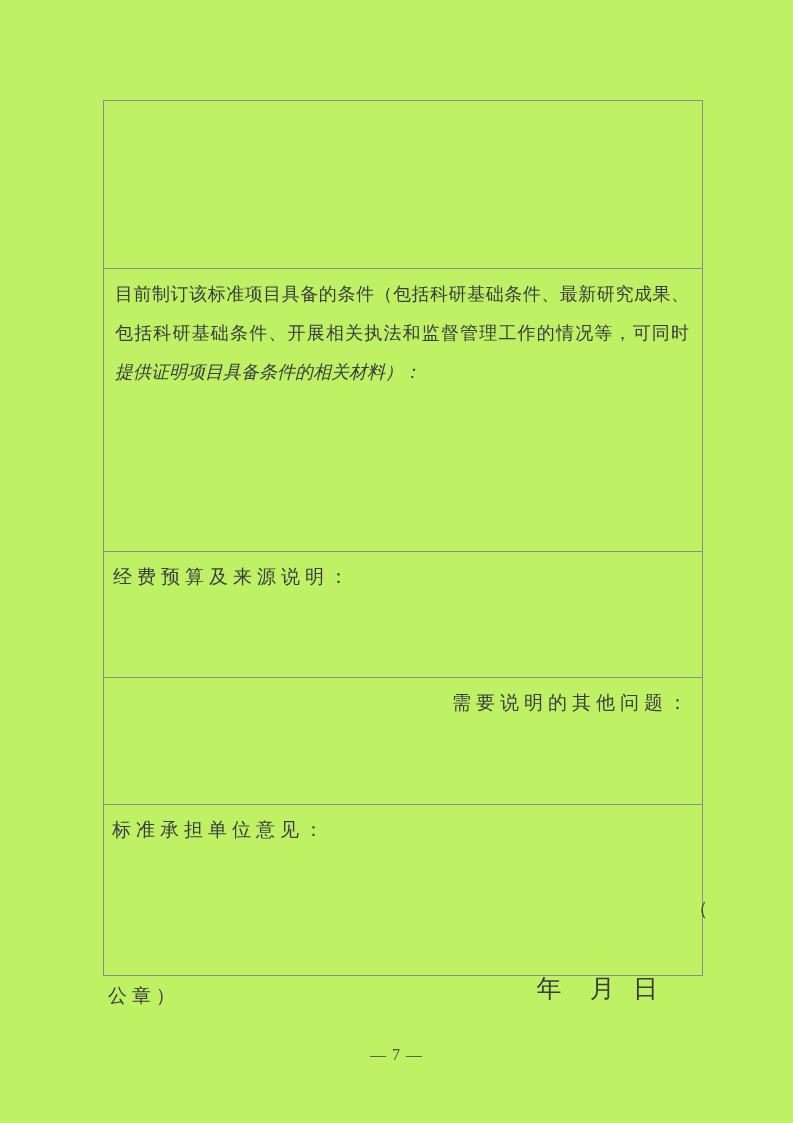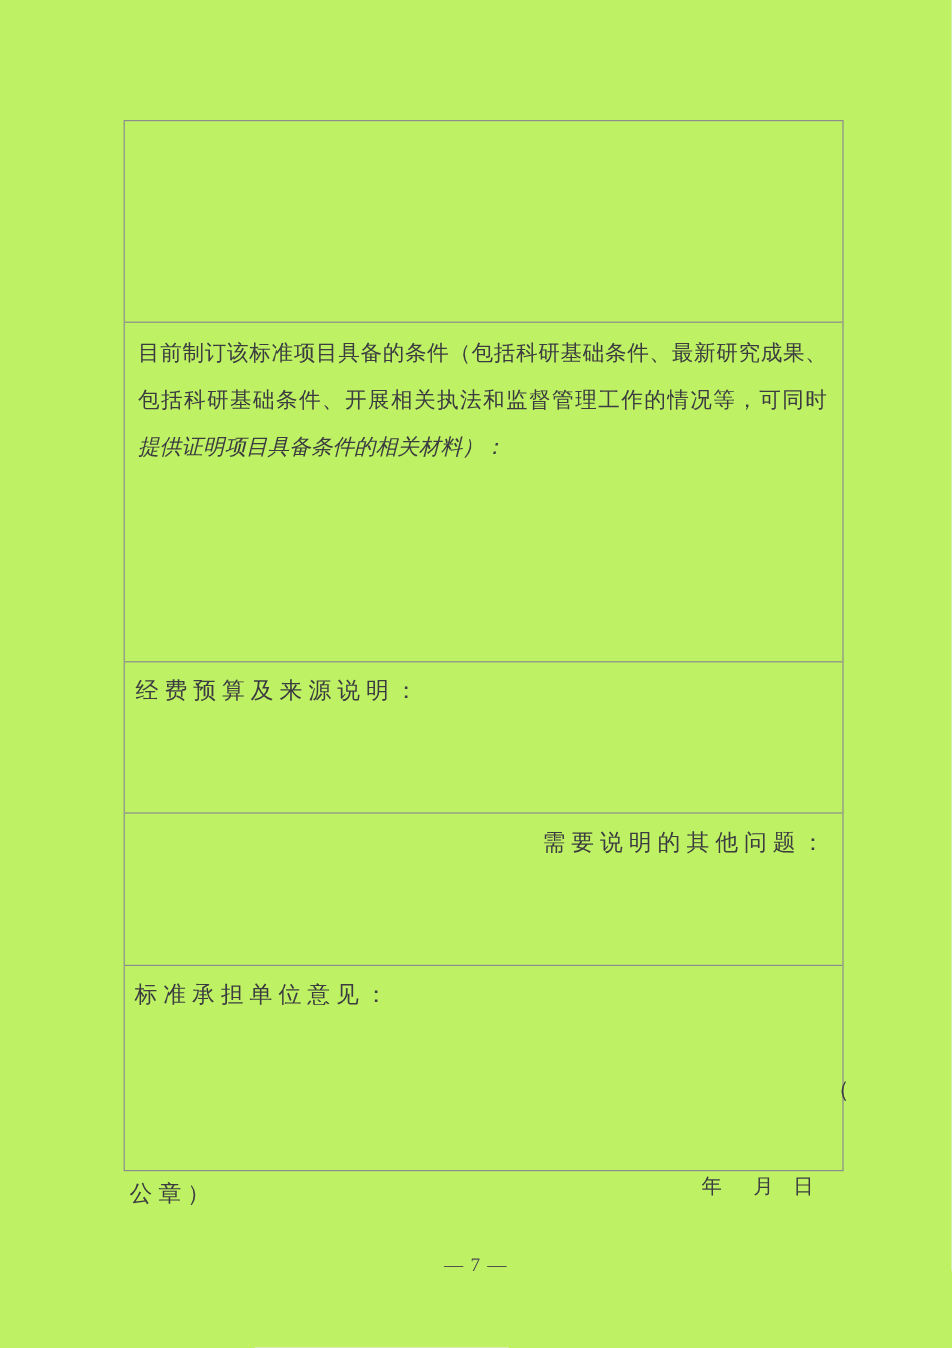--- a/index.html
+++ b/index.html
@@ -56,23 +56,23 @@
     left: 4px;
     top: 128px;
     font-size: 19px;
     line-height: 38px;
     letter-spacing: 5px;
     white-space: nowrap;
     margin-top: 44px;
   }
   .date-line {
     position: absolute;
-    right: 24px;
+    right: 44px;
     top: 165px;
-    font-size: 17px;
+    font-size: 25px;
     line-height: 38px;
     white-space: nowrap;
   }
   .date-part { display: inline-block; }
   .date-part.month { margin-left: 22px; }
   .date-part.day   { margin-left: 12px; }
   .page-number {
     position: absolute;
     left: 0;
     right: 0;

